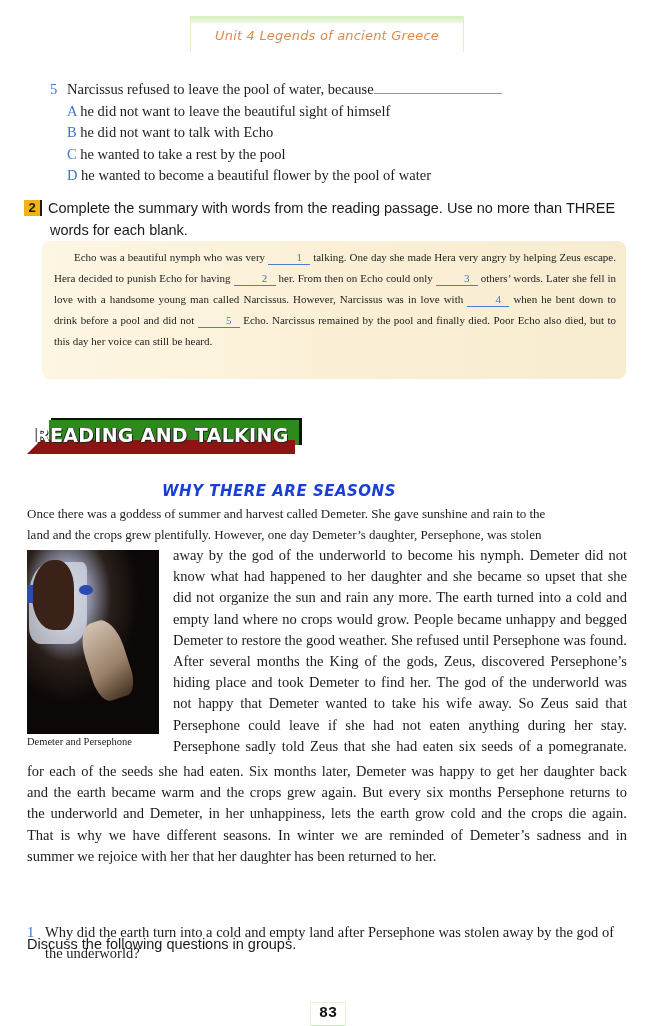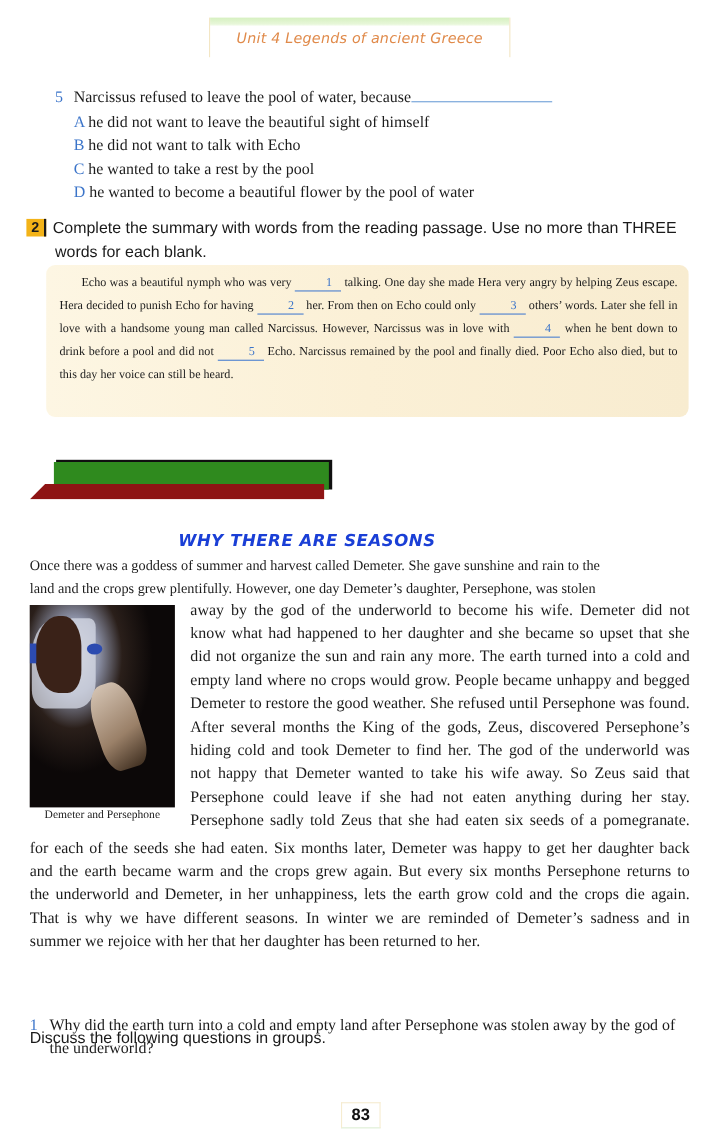--- a/index.html
+++ b/index.html
@@ -57,34 +57,34 @@
   .story { position: absolute; left: 27px; top: 503px; width: 600px; font-size: 13px; line-height: 21.2px; text-align: justify; }
   .story .full { display: block; }
   .figure { position: absolute; left: 27px; top: 550px; width: 132px; height: 184px; overflow: hidden;
     background: radial-gradient(ellipse at 30% 25%, #c8c8c8 0, #8a8fa4 18%, #2a1f1a 34%, #0c0808 55%); }
   .figure .sky { position: absolute; left: 2px; top: 12px; width: 58px; height: 82px; background: #d8dce8; border-radius: 40% 10% 30% 20%; opacity: 0.75; }
   .figure .dark-fig { position: absolute; left: 5px; top: 10px; width: 42px; height: 70px; background: #3a2218; border-radius: 50% 40% 30% 50%; }
   .figure .blue1 { position: absolute; left: 52px; top: 35px; width: 14px; height: 10px; background: #2c4bb0; border-radius: 50%; }
   .figure .blue2 { position: absolute; left: 0px; top: 35px; width: 6px; height: 18px; background: #2c4bb0; }
   .figure .light-fig { position: absolute; left: 60px; top: 70px; width: 40px; height: 80px;
     background: linear-gradient(160deg, #d8c8b8, #9a8068 60%, #3a2a1c); border-radius: 40% 40% 30% 30%; transform: rotate(-18deg); }
-  .fig-caption { position: absolute; left: 27px; top: 736px; width: 132px; text-align: center; font-size: 10.5px; color: #1a1a1a; }
+  .fig-caption { position: absolute; left: 27px; top: 736px; width: 132px; text-align: left; font-size: 10.5px; color: #1a1a1a; }
   .wrap { position: absolute; left: 173px; top: 545px; width: 454px; font-size: 14.5px; line-height: 21.2px; text-align: justify; }
   .wrap .ln, .story2 .ln { display: block; text-align-last: justify; white-space: nowrap; }
   .story2 { position: absolute; left: 27px; top: 761px; width: 600px; font-size: 14.5px; line-height: 21.2px; }
   .story2 .ln:last-child, .wrap .ln.last { text-align-last: left; }
 
   .discuss { position: absolute; left: 27px; top: 920px; font-family: "Liberation Sans", "DejaVu Sans", sans-serif; font-size: 14.5px; color: #1a1a1a; margin-top: 16px; }
   .dq { position: absolute; left: 27px; top: 922px; width: 600px; font-size: 14.5px; line-height: 21px; }
   .dq .num { color: #3b74c9; position: absolute; left: 0; top: 0; }
   .dq .text { padding-left: 18px; display: block; }
 
   .page-num { position: absolute; left: 310px; top: 1002px; width: 34px; height: 22px;
     border: 1px solid #f6ecd0; border-bottom-color: #cfe8c4; background: #ffffff;
-    font-family: Liberation Sans, sans-serif; font-weight: bold; font-size: 15px; text-align: center; line-height: 22px; color: #111; }
+    font-family: Liberation Mono, monospace; font-weight: bold; font-size: 15px; text-align: center; line-height: 22px; color: #111; }
 </style>
 </head>
 <body>
 
 <div class="header-banner">
   <div class="header-title">Unit 4 Legends of ancient Greece</div>
 </div>
 
 <div class="q5">
   <div class="row">
@@ -105,46 +105,47 @@
 <div class="summary">
   <p>
     <span>Echo was a beautiful nymph who was very </span><span class="gap">1</span><span> talking. One day she made Hera very angry by helping Zeus escape. Hera decided to punish Echo for having </span><span class="gap">2</span><span> her. From then on Echo could only </span><span class="gap">3</span><span> others’ words. Later she fell in love with a handsome young man called Narcissus. However, Narcissus was in love with </span><span class="gap">4</span><span> when he bent down to drink before a pool and did not </span><span class="gap">5</span><span> Echo. Narcissus remained by the pool and finally died. Poor Echo also died, but to this day her voice can still be heard.</span>
   </p>
 </div>
 
 <div class="rt-banner">
   <div class="rt-black"></div>
   <div class="rt-green"></div>
   <div class="rt-red"></div>
+  <div class="rt-text">READING AND TALKING</div>
 </div>
 
 <div class="story-title">WHY THERE ARE SEASONS</div>
 
 <div class="story">
   <span class="full">Once there was a goddess of summer and harvest called Demeter. She gave sunshine and rain to the</span>
   <span class="full">land and the crops grew plentifully. However, one day Demeter’s daughter, Persephone, was stolen</span>
 </div>
 
 <div class="figure">
   <div class="sky"></div>
   <div class="dark-fig"></div>
   <div class="blue1"></div>
   <div class="blue2"></div>
   <div class="light-fig"></div>
 </div>
 <div class="fig-caption">Demeter and Persephone</div>
 
 <div class="wrap">
-  <span class="ln">away by the god of the underworld to become his wife. Demeter did not</span>
+  <span class="ln">away by the god of the underworld to become his nymph. Demeter did not</span>
   <span class="ln">know what had happened to her daughter and she became so upset that she</span>
   <span class="ln">did not organize the sun and rain any more. The earth turned into a cold and</span>
   <span class="ln">empty land where no crops would grow. People became unhappy and begged</span>
   <span class="ln">Demeter to restore the good weather. She refused until Persephone was found.</span>
   <span class="ln">After several months the King of the gods, Zeus, discovered Persephone’s</span>
-  <span class="ln">hiding cold and took Demeter to find her. The god of the underworld was</span>
+  <span class="ln">hiding place and took Demeter to find her. The god of the underworld was</span>
   <span class="ln">not happy that Demeter wanted to take his wife away. So Zeus said that</span>
   <span class="ln">Persephone could leave if she had not eaten anything during her stay.</span>
   <span class="ln">Persephone sadly told Zeus that she had eaten six seeds of a pomegranate.</span>
 </div>
 
 <div class="story2">
   <span class="ln">for each of the seeds she had eaten. Six months later, Demeter was happy to get her daughter back</span>
   <span class="ln">and the earth became warm and the crops grew again. But every six months Persephone returns to</span>
   <span class="ln">the underworld and Demeter, in her unhappiness, lets the earth grow cold and the crops die again.</span>
   <span class="ln">That is why we have different seasons. In winter we are reminded of Demeter’s sadness and in</span>

